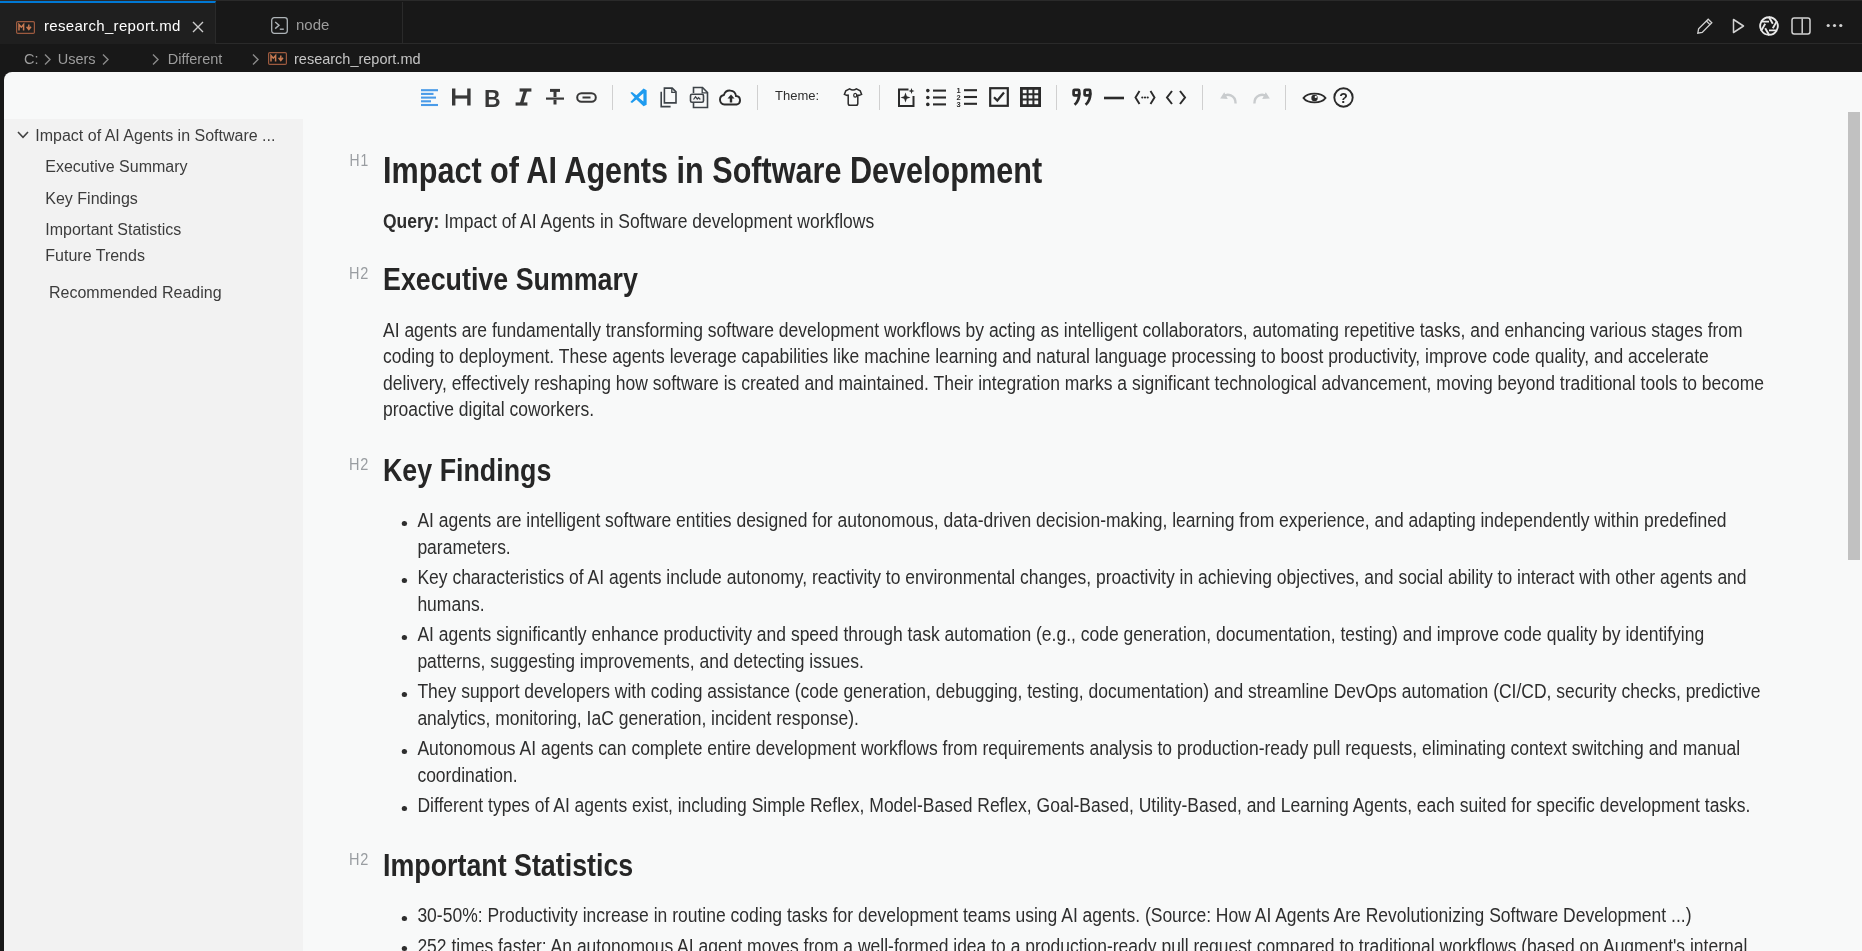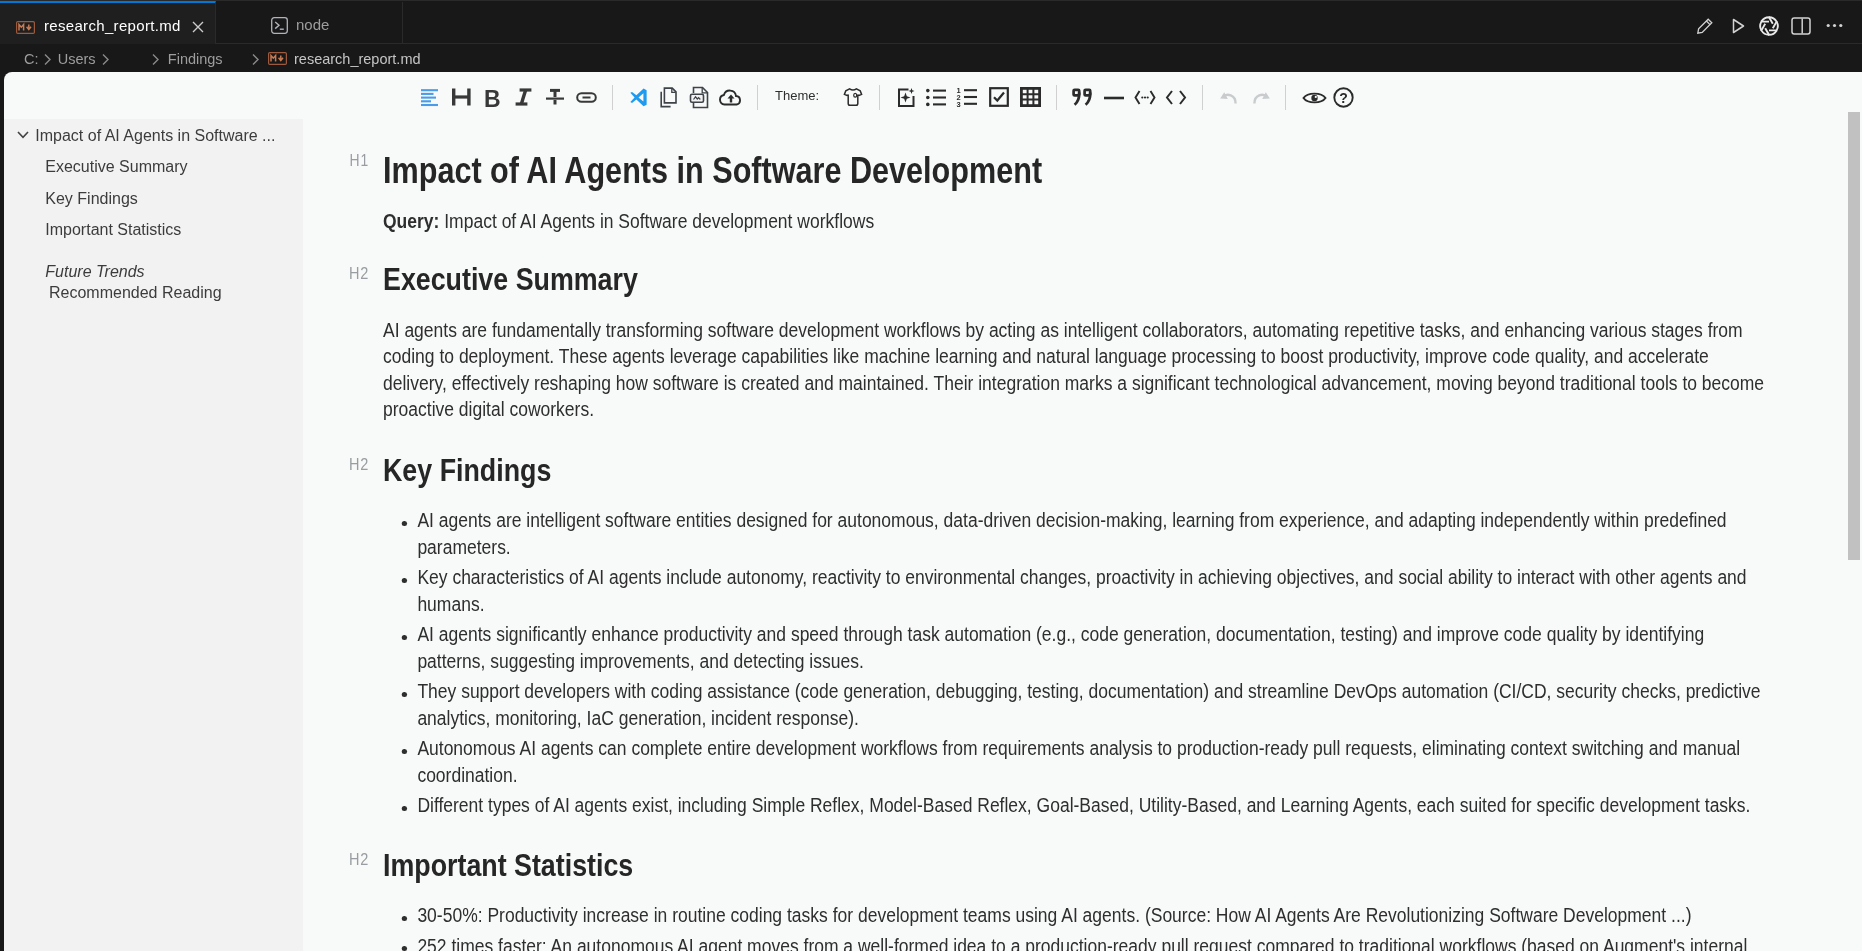--- a/index.html
+++ b/index.html
@@ -100,21 +100,21 @@
         <path d="M2 1.5 L7 6.5 L2 11.5" fill="none" stroke="#8a8a8a" stroke-width="1.4"></path>
       </svg>
     <span class="abs" style="left:57.7px;top:7px;">Users</span>
     <svg class="abs" style="left:101px;top:9px" width="9" height="13" viewBox="0 0 9 13">
         <path d="M2 1.5 L7 6.5 L2 11.5" fill="none" stroke="#8a8a8a" stroke-width="1.4"></path>
       </svg>
     <span class="abs" style="left:116.8px;top:7px;margin-top:47px;">jatin</span>
     <svg class="abs" style="left:151px;top:9px" width="9" height="13" viewBox="0 0 9 13">
         <path d="M2 1.5 L7 6.5 L2 11.5" fill="none" stroke="#8a8a8a" stroke-width="1.4"></path>
       </svg>
-    <span class="abs" style="left:167.8px;top:7px;">Findings</span>
+    <span class="abs" style="left:167.8px;top:7px;">Different</span>
     <svg class="abs" style="left:251px;top:9px" width="9" height="13" viewBox="0 0 9 13">
         <path d="M2 1.5 L7 6.5 L2 11.5" fill="none" stroke="#8a8a8a" stroke-width="1.4"></path>
       </svg>
     <svg class="abs" style="left:268px;top:8px" width="19" height="13" viewBox="0 0 19 13">
       <rect x="0.6" y="0.6" width="17.8" height="11.8" rx="1.2" fill="none" stroke="#9d5a3f" stroke-width="1.2"></rect>
       <path d="M3 9.5 V3.5 L5.3 6.2 L7.6 3.5 V9.5" fill="none" stroke="#c87a52" stroke-width="1.5"></path>
       <path d="M12.8 3.5 V7.5 M10.6 5.8 L12.8 8.6 L15 5.8" fill="none" stroke="#c87a52" stroke-width="1.5"></path>
     </svg>
     <span class="abs" style="left:294px;top:7px;color:#c5c5c5;">research_report.md</span>
   </div>
@@ -122,21 +122,21 @@
   <div id="surface"></div>
   <div id="sidebar"></div>
 
   <svg class="abs" style="left:16px;top:128px" width="14" height="13" viewBox="0 0 14 13">
       <path d="M2 4 L7 9.3 L12 4" fill="none" stroke="#424242" stroke-width="1.6"></path>
     </svg>
   <div class="sbi" style="left:35.3px;top:128.1px;">Impact of AI Agents in Software ...</div>
   <div class="sbi" style="left:45.3px;top:159.0px;">Executive Summary</div>
   <div class="sbi" style="left:45.3px;top:190.6px;">Key Findings</div>
   <div class="sbi" style="left:45.3px;top:221.9px;">Important Statistics</div>
-  <div class="sbi" style="left:45.3px;top:264px;font-style:italic;">Future Trends</div>
+  <div class="sbi" style="left:45.3px;top:248px;">Future Trends</div>
   <div class="sbi" style="left:49px;top:284.9px;">Recommended Reading</div>
 
   <h1 class="doc" style="top:148.7px"><span class="hlabel">H1</span>Impact of AI Agents in Software Development</h1>
   <div class="body-block" style="top:208.1px"><b>Query:</b> Impact of AI Agents in Software development workflows</div>
   <h2 class="doc" style="top:260.4px"><span class="hlabel">H2</span>Executive Summary</h2>
   <div class="body-block" style="top:316.9px">AI agents are fundamentally transforming software development workflows by acting as intelligent collaborators, automating repetitive tasks, and enhancing various stages from coding to deployment. These agents leverage capabilities like machine learning and natural language processing to boost productivity, improve code quality, and accelerate delivery, effectively reshaping how software is created and maintained. Their integration marks a significant technological advancement, moving beyond traditional tools to become proactive digital coworkers.</div>
   <h2 class="doc" style="top:451.2px"><span class="hlabel">H2</span>Key Findings</h2>
   <ul class="doc body-block" style="top:507.3px">
     <li>AI agents are intelligent software entities designed for autonomous, data-driven decision-making, learning from experience, and adapting independently within predefined parameters.</li>
     <li>Key characteristics of AI agents include autonomy, reactivity to environmental changes, proactivity in achieving objectives, and social ability to interact with other agents and humans.</li>

